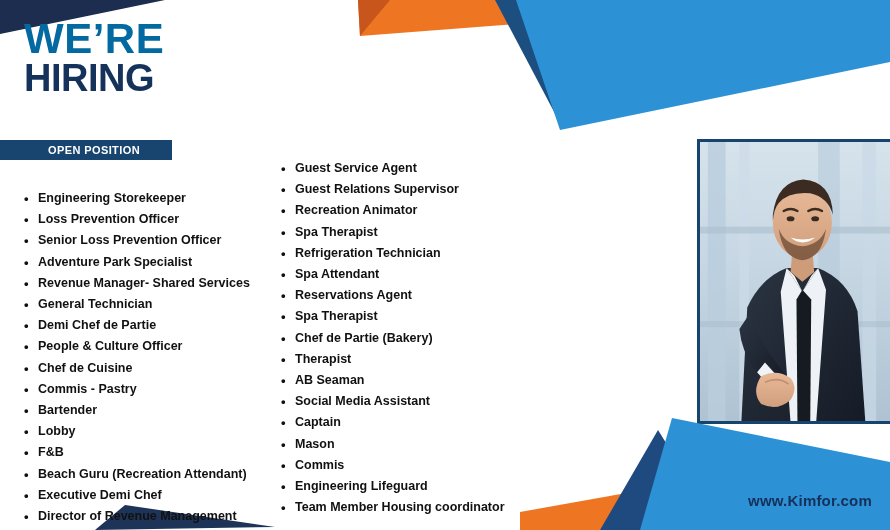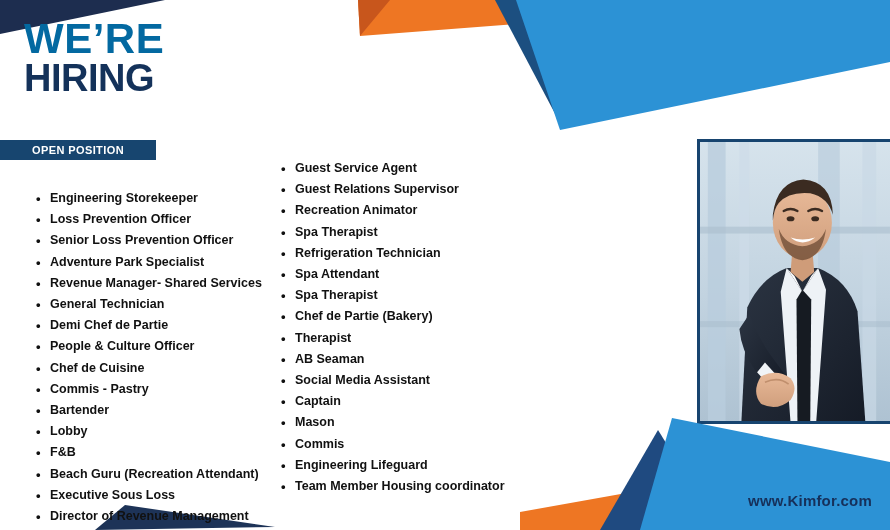--- a/index.html
+++ b/index.html
@@ -110,30 +110,31 @@
     width: 156px;
     height: 20px;
     background: #17456f;
     color: #ffffff;
     font-size: 11px;
     font-weight: bold;
     letter-spacing: 0.4px;
     display: flex;
     align-items: center;
     justify-content: center;
+    padding-left: 16px;
   }
 
   
   .col {
     position: absolute;
     list-style: none;
     margin: 16px;
     padding: 0;
   }
-  .col-left { left: 18px; top: 172px; width: 250px; }
+  .col-left { left: 6px; top: 172px; width: 250px; }
   .col-right { left: 263px; top: 142px; width: 300px; }
 
   .col li {
     font-size: 12.5px;
     font-weight: bold;
     color: #111111;
     line-height: 21.2px;
     white-space: nowrap;
     position: relative;
     padding-left: 16px;
@@ -272,31 +273,32 @@
     <li>Revenue Manager- Shared Services</li>
     <li>General Technician</li>
     <li>Demi Chef de Partie</li>
     <li>People &amp; Culture Officer</li>
     <li>Chef de Cuisine</li>
     <li>Commis - Pastry</li>
     <li>Bartender</li>
     <li>Lobby</li>
     <li>F&amp;B</li>
     <li>Beach Guru (Recreation Attendant)</li>
-    <li>Executive Sous Loss</li>
+    <li>Executive Demi Chef</li>
     <li>Director of Revenue Management</li>
   </ul>
 
   <ul class="col col-right">
     <li>Guest Service Agent</li>
     <li>Guest Relations Supervisor</li>
     <li>Recreation Animator</li>
     <li>Spa Therapist</li>
     <li>Refrigeration Technician</li>
     <li>Spa Attendant</li>
+    <li>Reservations Agent</li>
     <li>Spa Therapist</li>
     <li>Chef de Partie (Bakery)</li>
     <li>Therapist</li>
     <li>AB Seaman</li>
     <li>Social Media Assistant</li>
     <li>Captain</li>
     <li>Mason</li>
     <li>Commis</li>
     <li>Engineering Lifeguard</li>
     <li>Team Member Housing coordinator</li>

